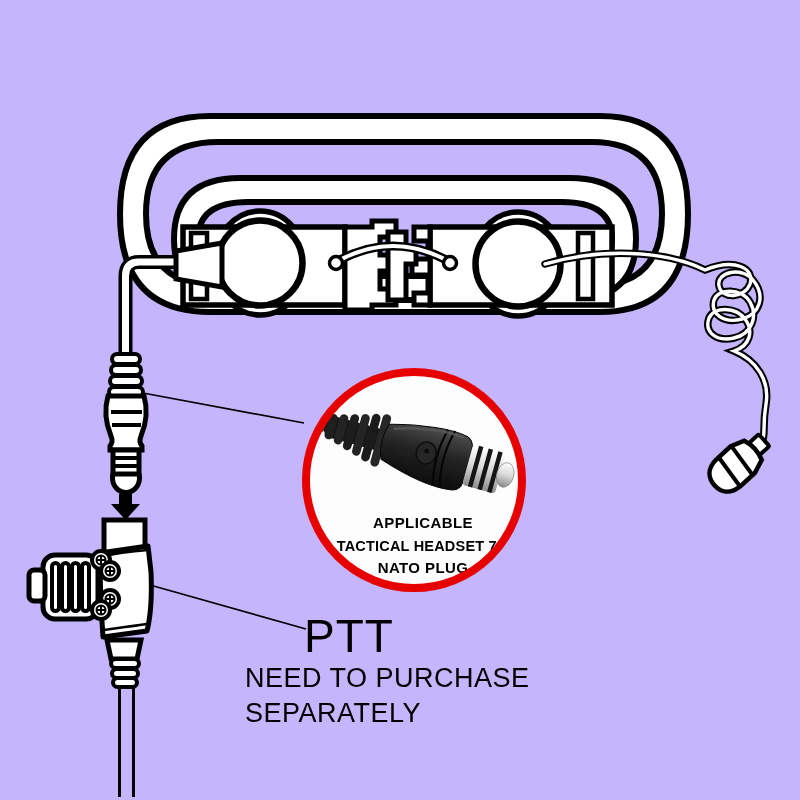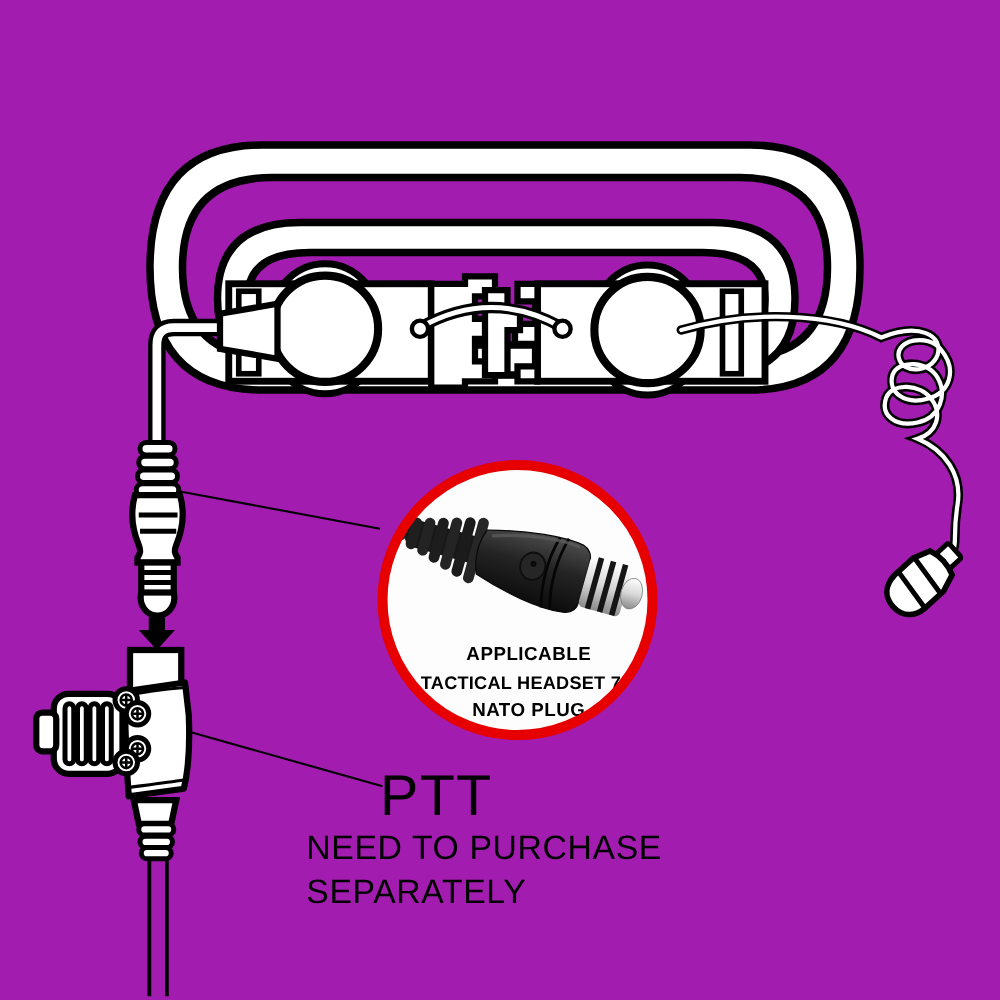--- a/index.html
+++ b/index.html
@@ -1,16 +1,16 @@
 <!DOCTYPE html>
 <html><head>
 <meta charset="utf-8">
 <style>
   html,body{margin:0;padding:0;background:#fff;}
-  .stage{position:relative;width:800px;height:800px;background:#a21caf;overflow:hidden;
+  .stage{position:relative;width:800px;height:800px;background:#c4b5fd;overflow:hidden;
          font-family:"Liberation Sans", sans-serif;}
   svg{display:block}
   text{fill:#000}
   .cap{font-weight:bold;font-size:15px;letter-spacing:.4px;text-anchor:middle}
   .cap2{font-weight:bold;font-size:14.5px;letter-spacing:.2px;text-anchor:middle}
   .ptt-big{font-size:46px;letter-spacing:1px;text-anchor:middle}
   .note{font-size:27px;letter-spacing:.5px}
 </style>
 </head>
 <body>

